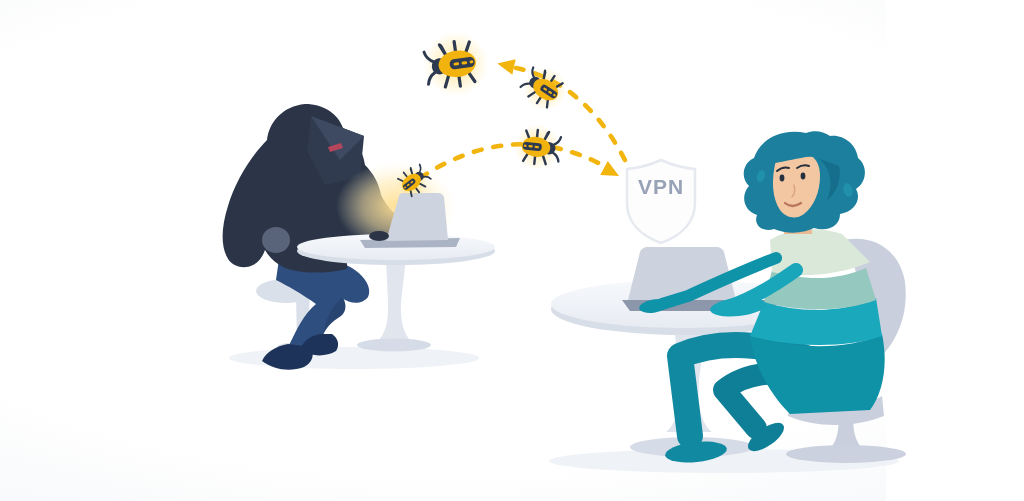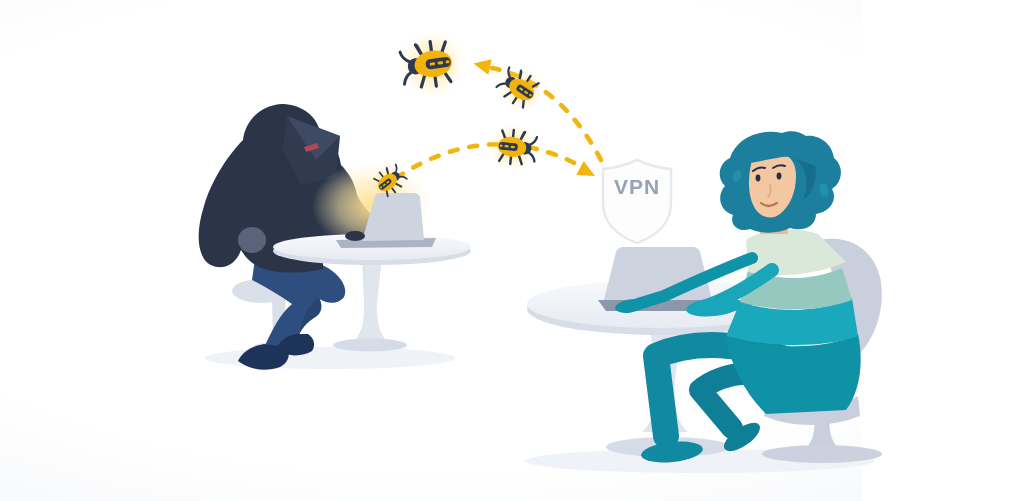--- a/index.html
+++ b/index.html
@@ -4,20 +4,21 @@
 <style>
   html,body{margin:0;padding:0;}
   body{
     width:1024px;height:501px;overflow:hidden;
     font-family:"Liberation Sans", sans-serif;
     background:#fff;
   }
   .stage{
     position:relative;width:862px;height:501px;
     background:radial-gradient(ellipse 120% 90% at 50% 45%, #ffffff 55%, #eef1f5 100%);
+    padding-left:24px;
   }
   svg{display:block;}
   .vpn-text{
     font-family:"Liberation Sans", sans-serif;
     font-weight:bold;font-size:21px;letter-spacing:1px;
     fill:#98A2B6;
   }
 </style>
 </head>
 <body>

